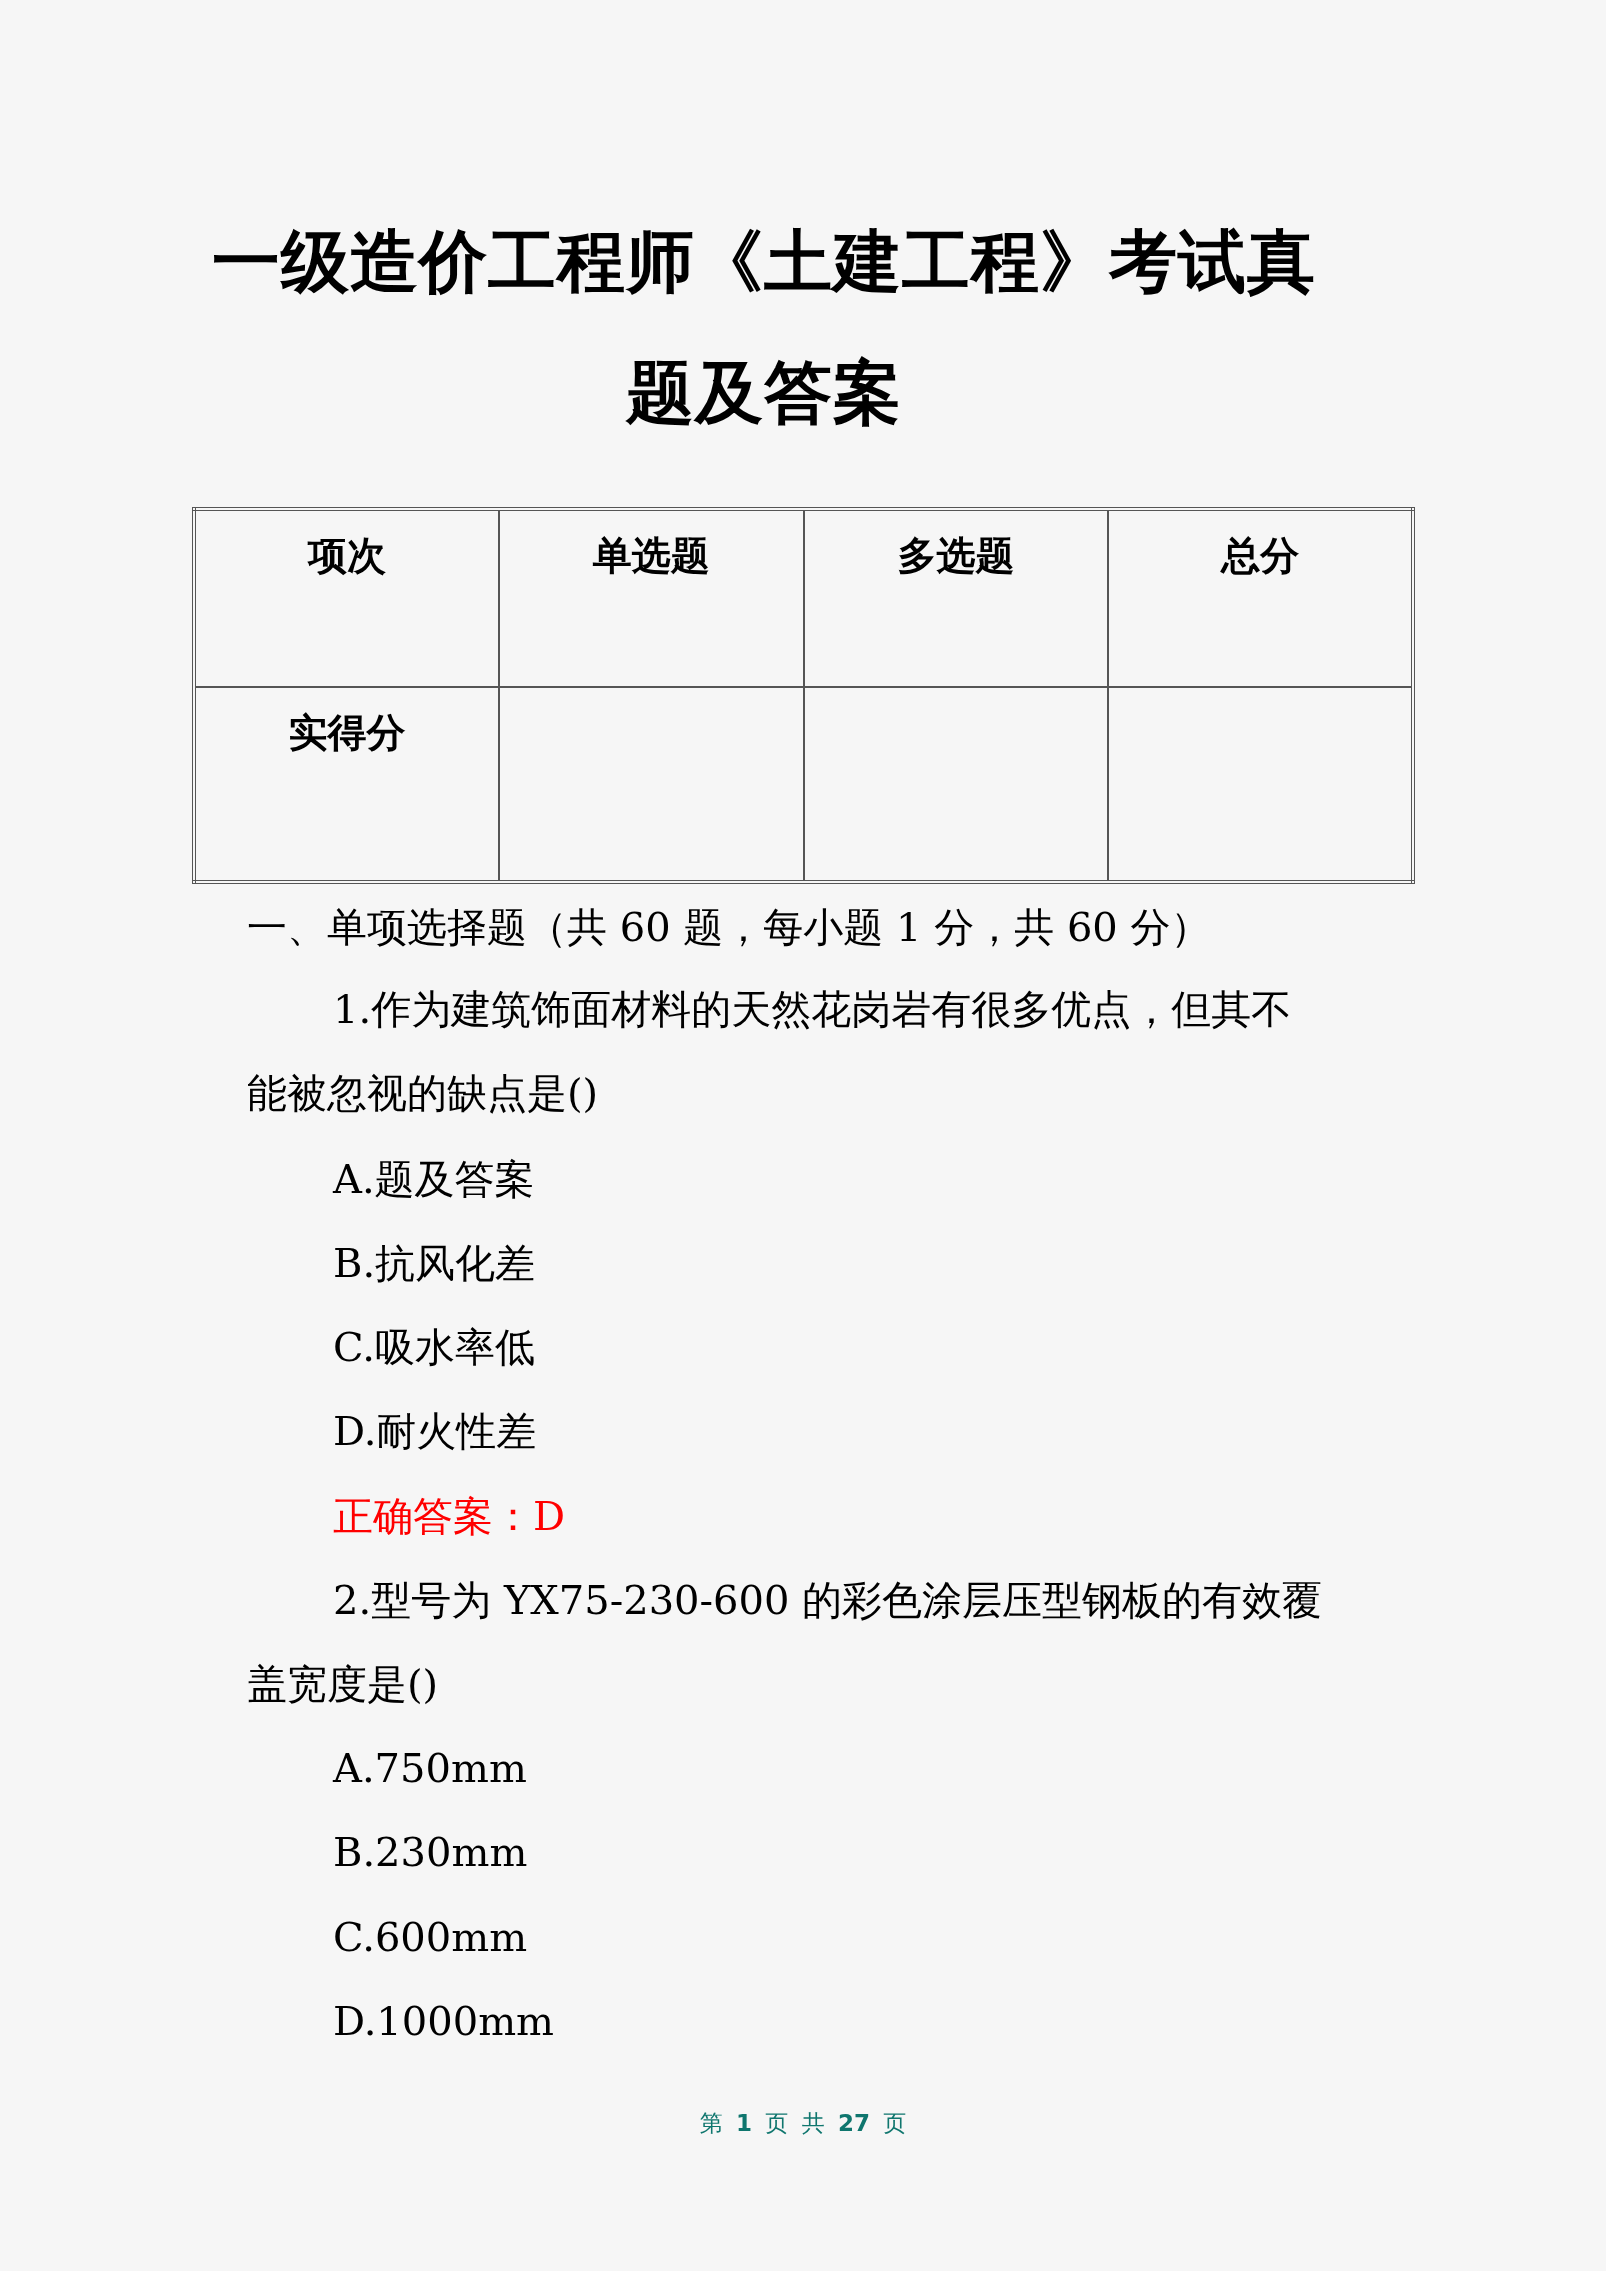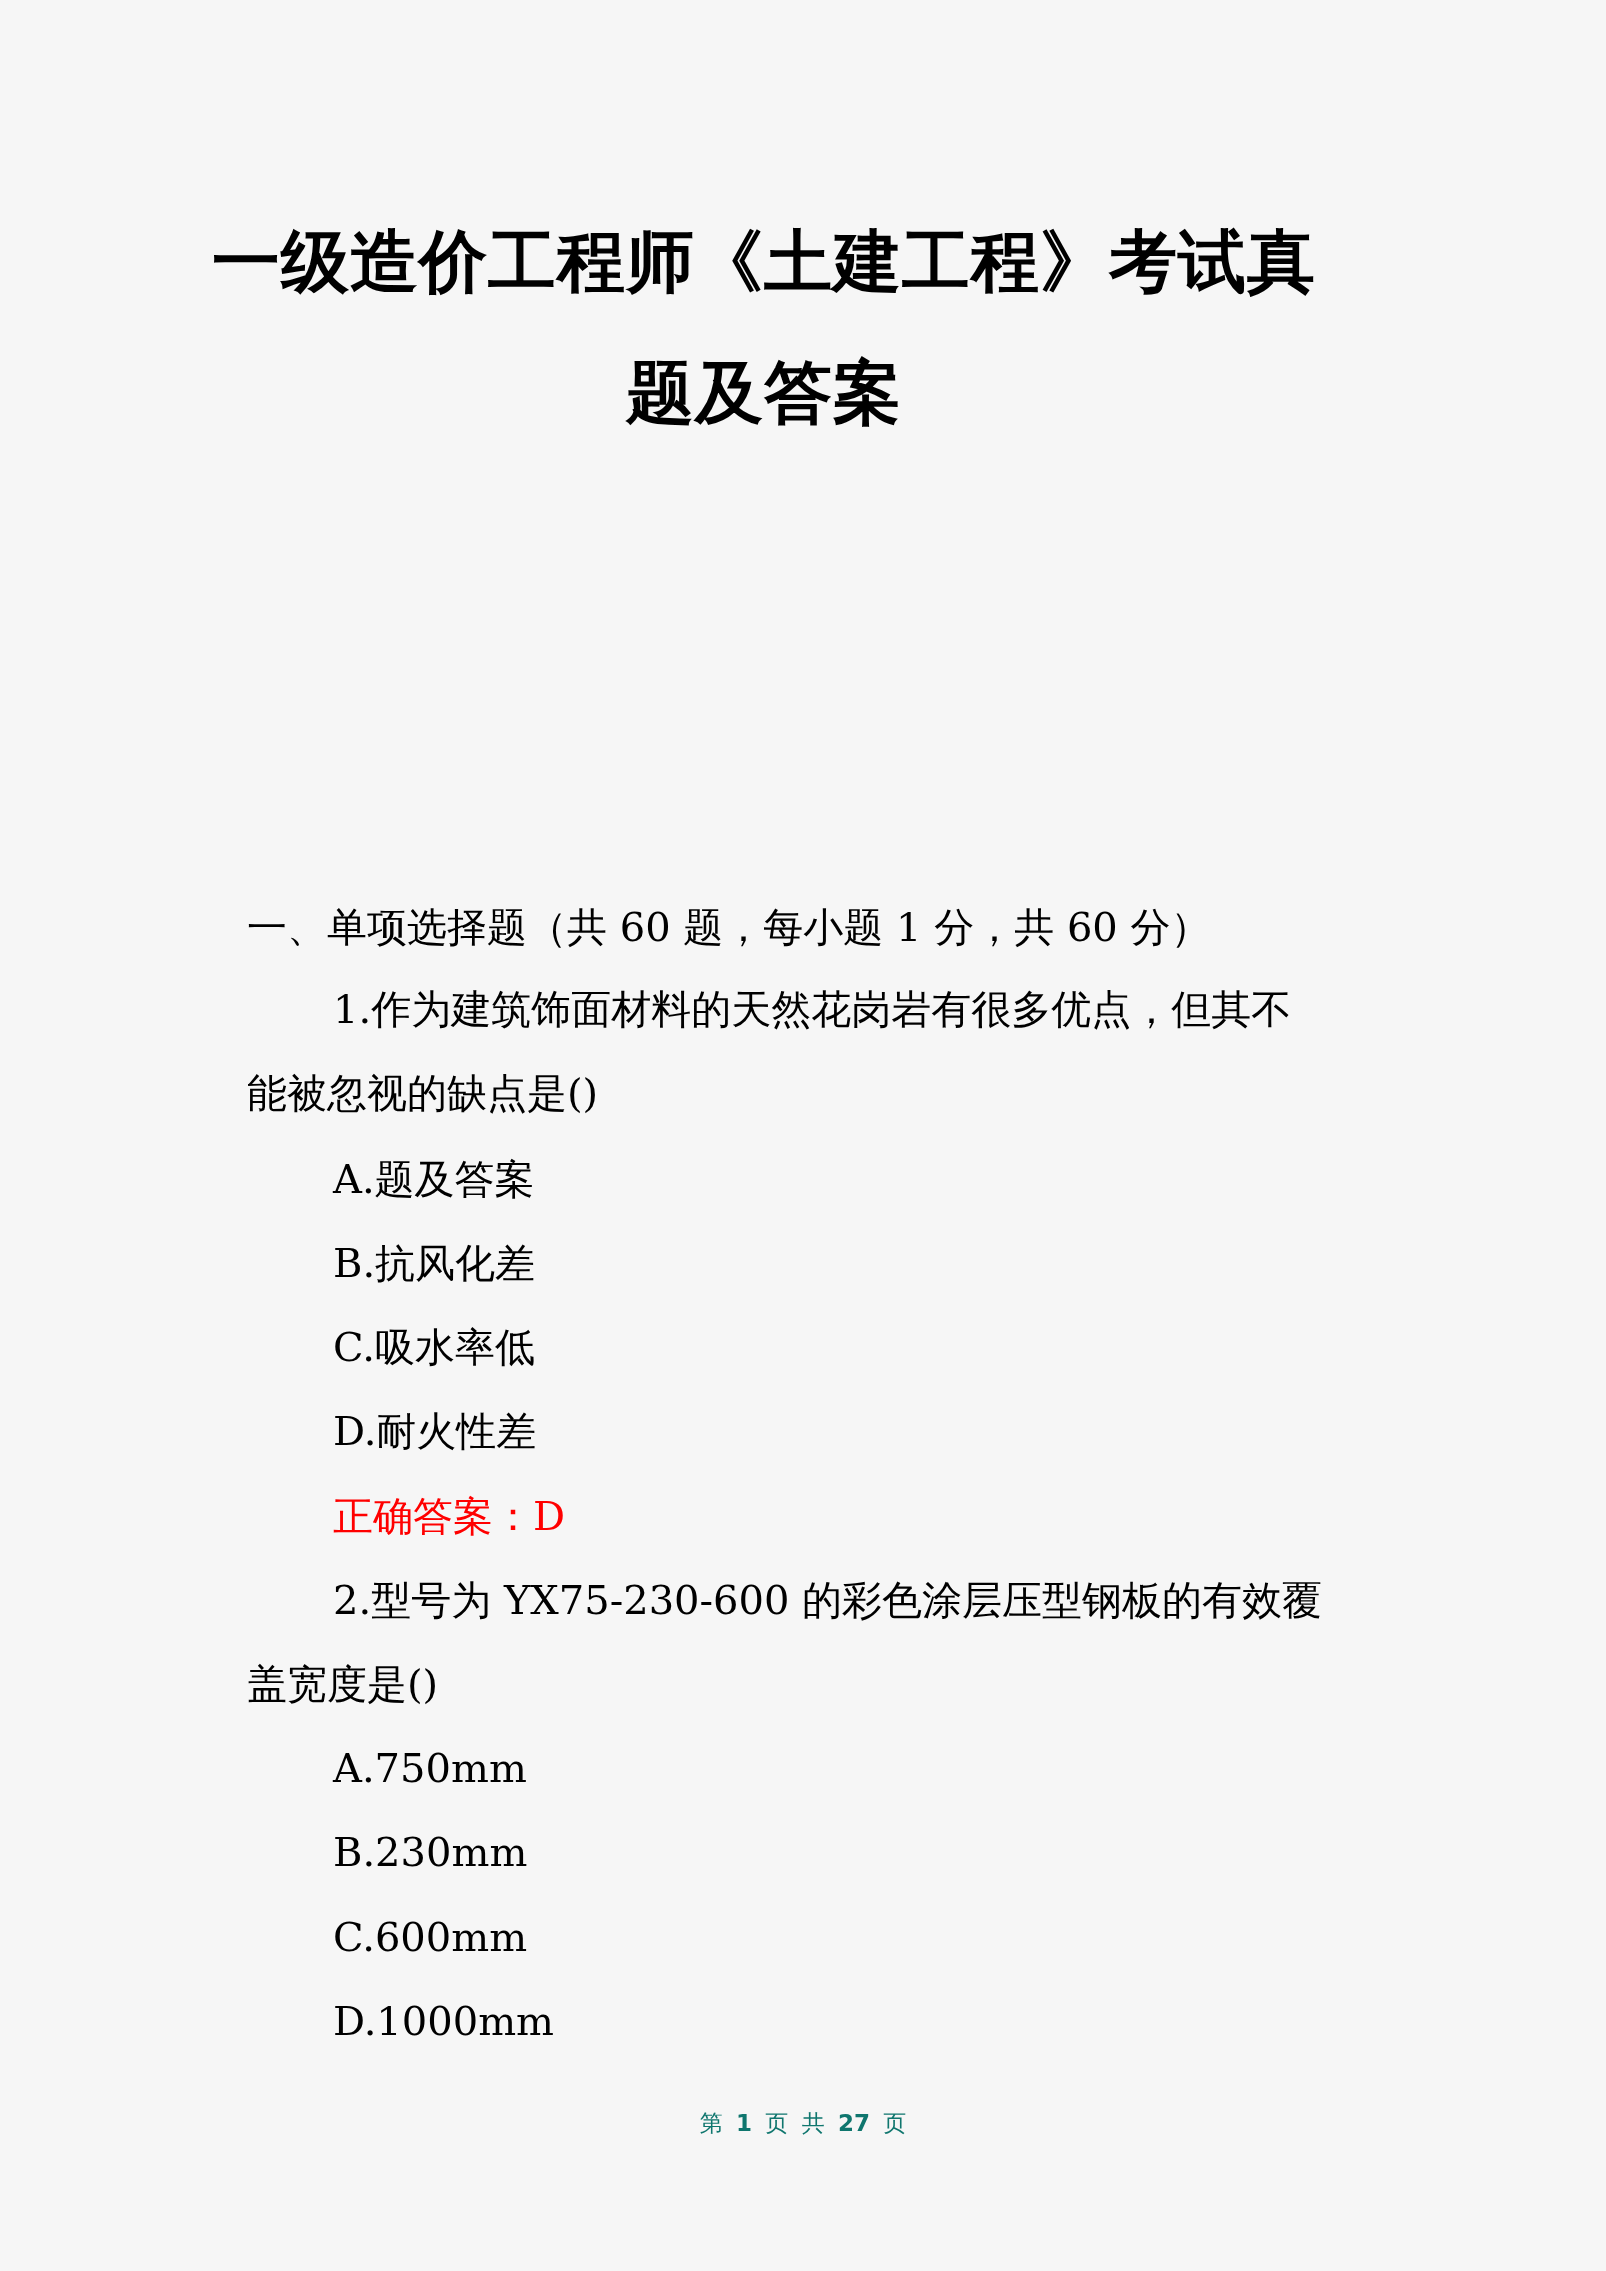--- a/index.html
+++ b/index.html
@@ -51,20 +51,32 @@
   .footer b { font-weight: bold; }
 </style>
 </head>
 <body>
 
 <div class="title" id="title1">一级造价工程师《土建工程》考试真</div>
 <div class="title" id="title2">题及答案</div>
 
 <table class="score-table">
   <tbody>
+      <tr class="r1">
+    <td>项次</td>
+    <td>单选题</td>
+    <td>多选题</td>
+    <td>总分</td>
+  </tr>
+  <tr class="r3">
+    <td>实得分</td>
+    <td class="num"></td>
+    <td class="num"></td>
+    <td class="num"></td>
+  </tr>
 </tbody>
   </table>
 
 <div class="line" style="top:903px">一、单项选择题（共 60 题，每小题 1 分，共 60 分）</div>
 
 <div class="line indent" style="top:985px">1.作为建筑饰面材料的天然花岗岩有很多优点，但其不</div>
 <div class="line" style="top:1069px">能被忽视的缺点是()</div>
 <div class="line indent" style="top:1155px">A.题及答案</div>
 <div class="line indent" style="top:1239px">B.抗风化差</div>
 <div class="line indent" style="top:1323px">C.吸水率低</div>

